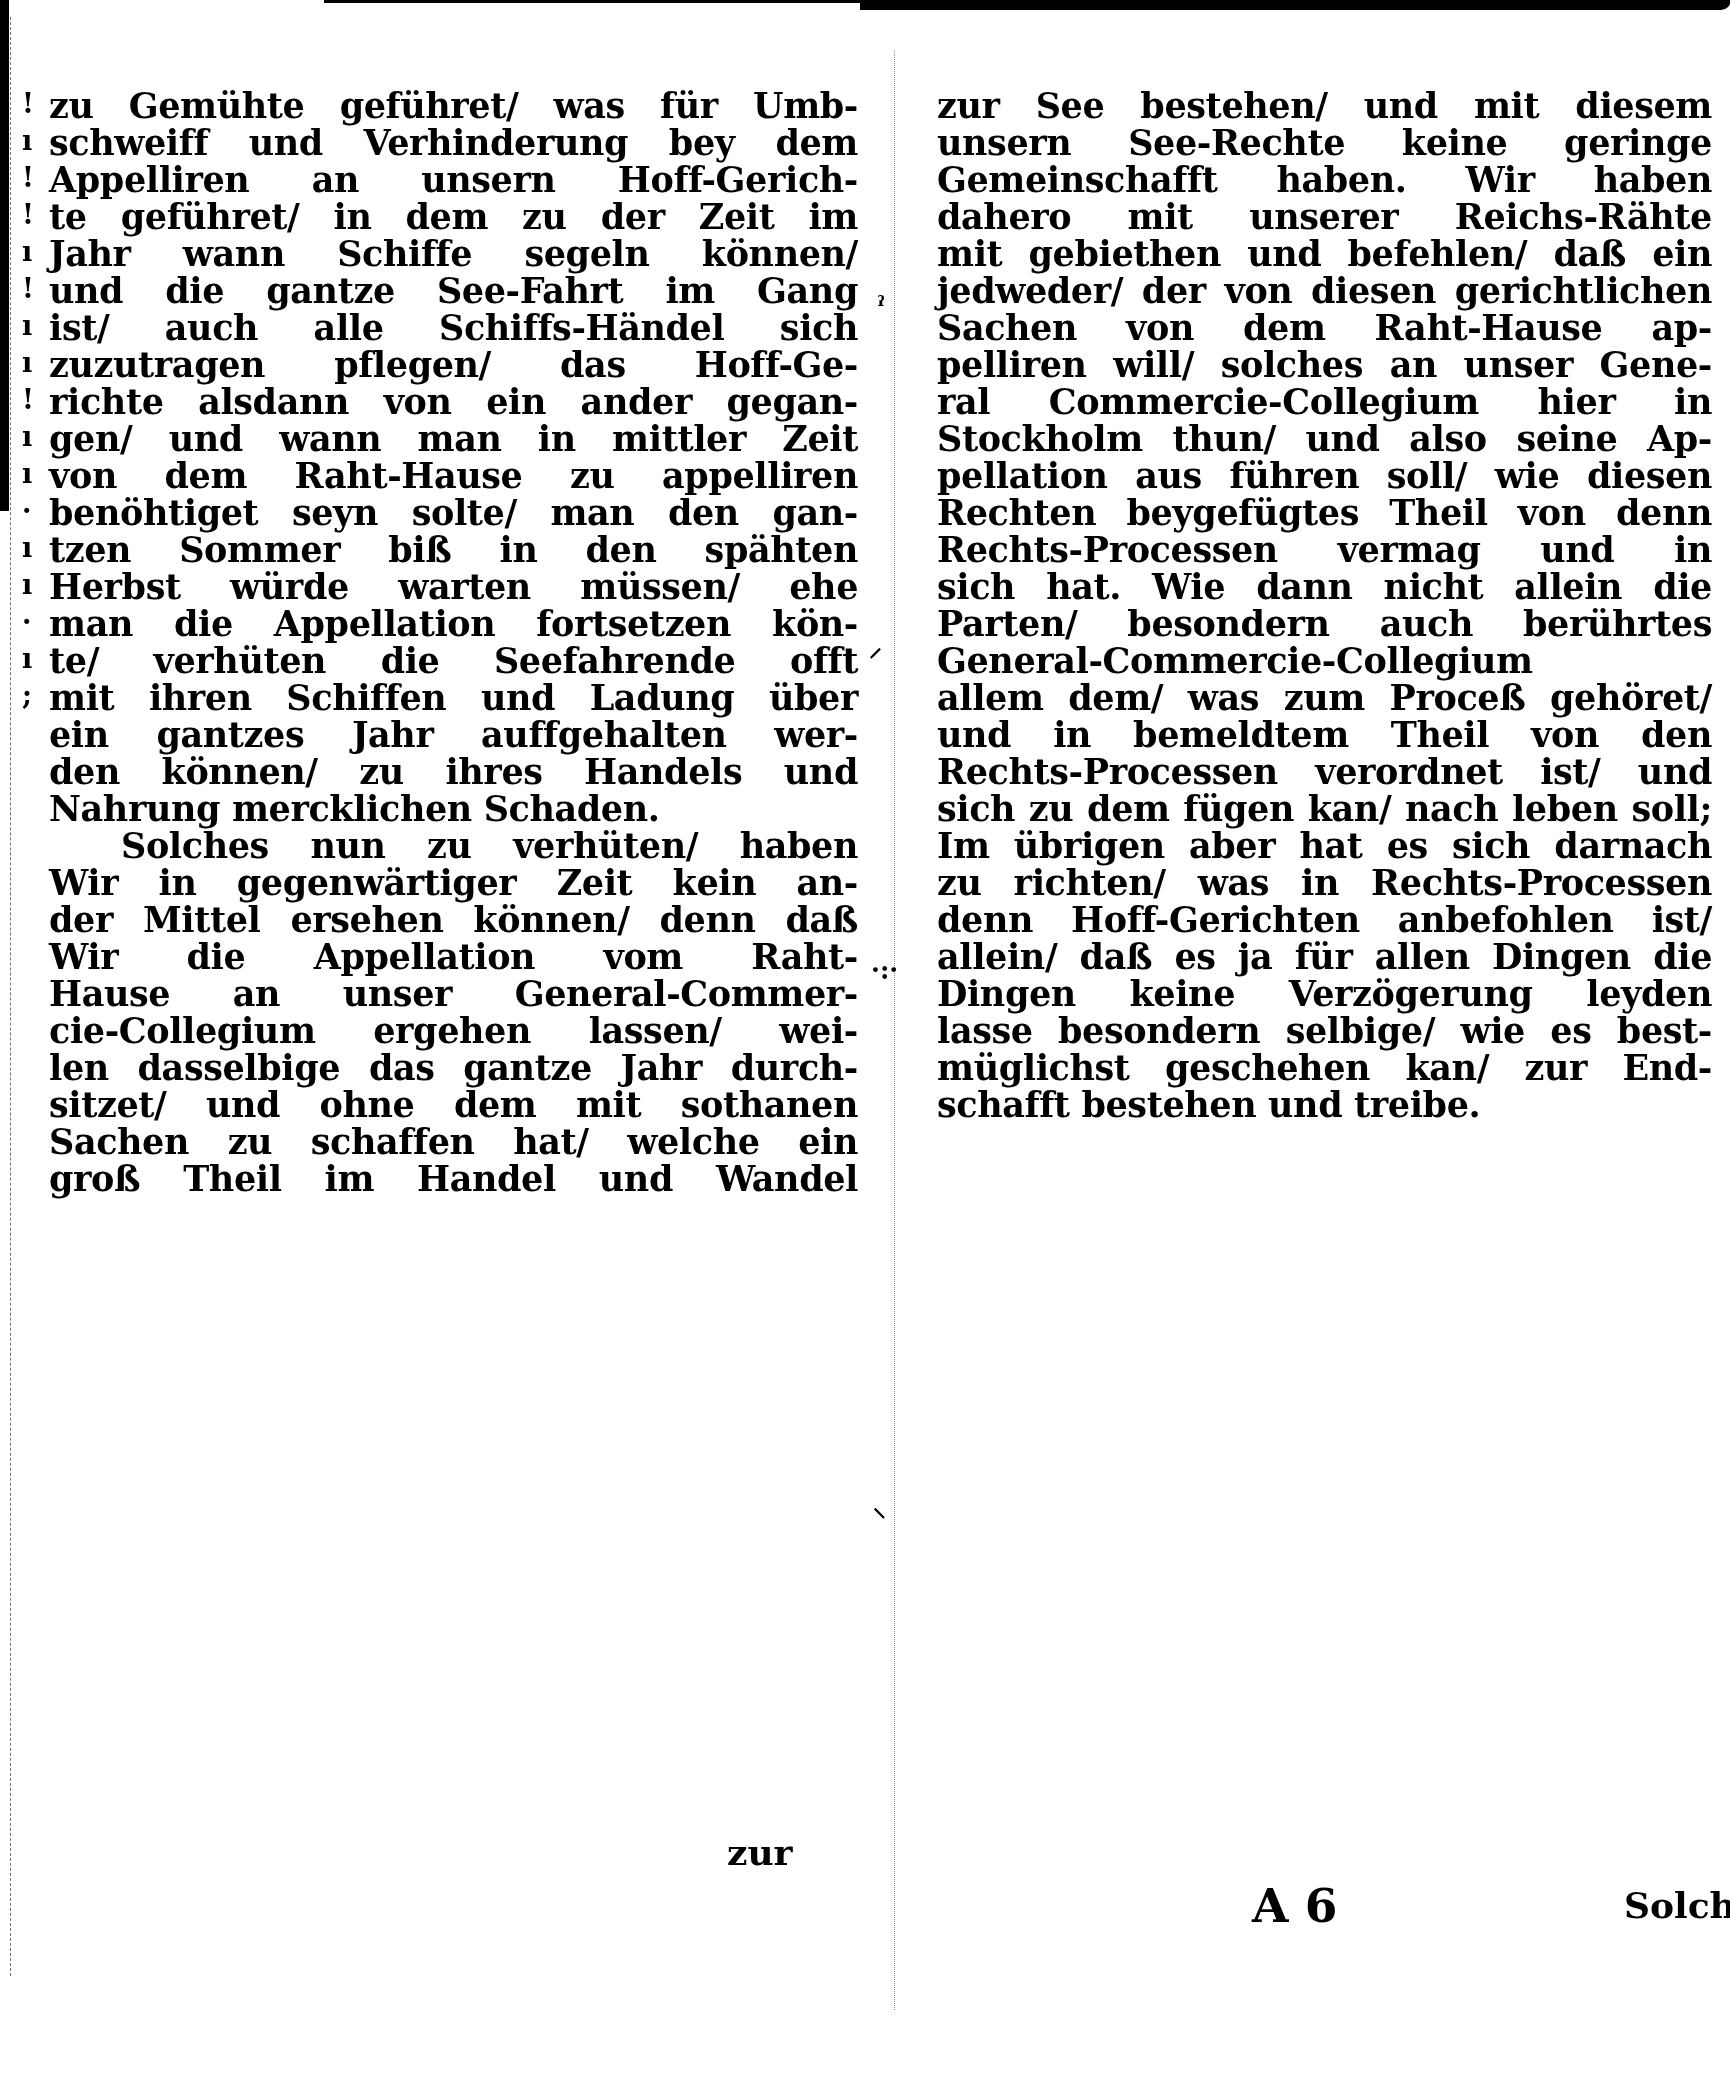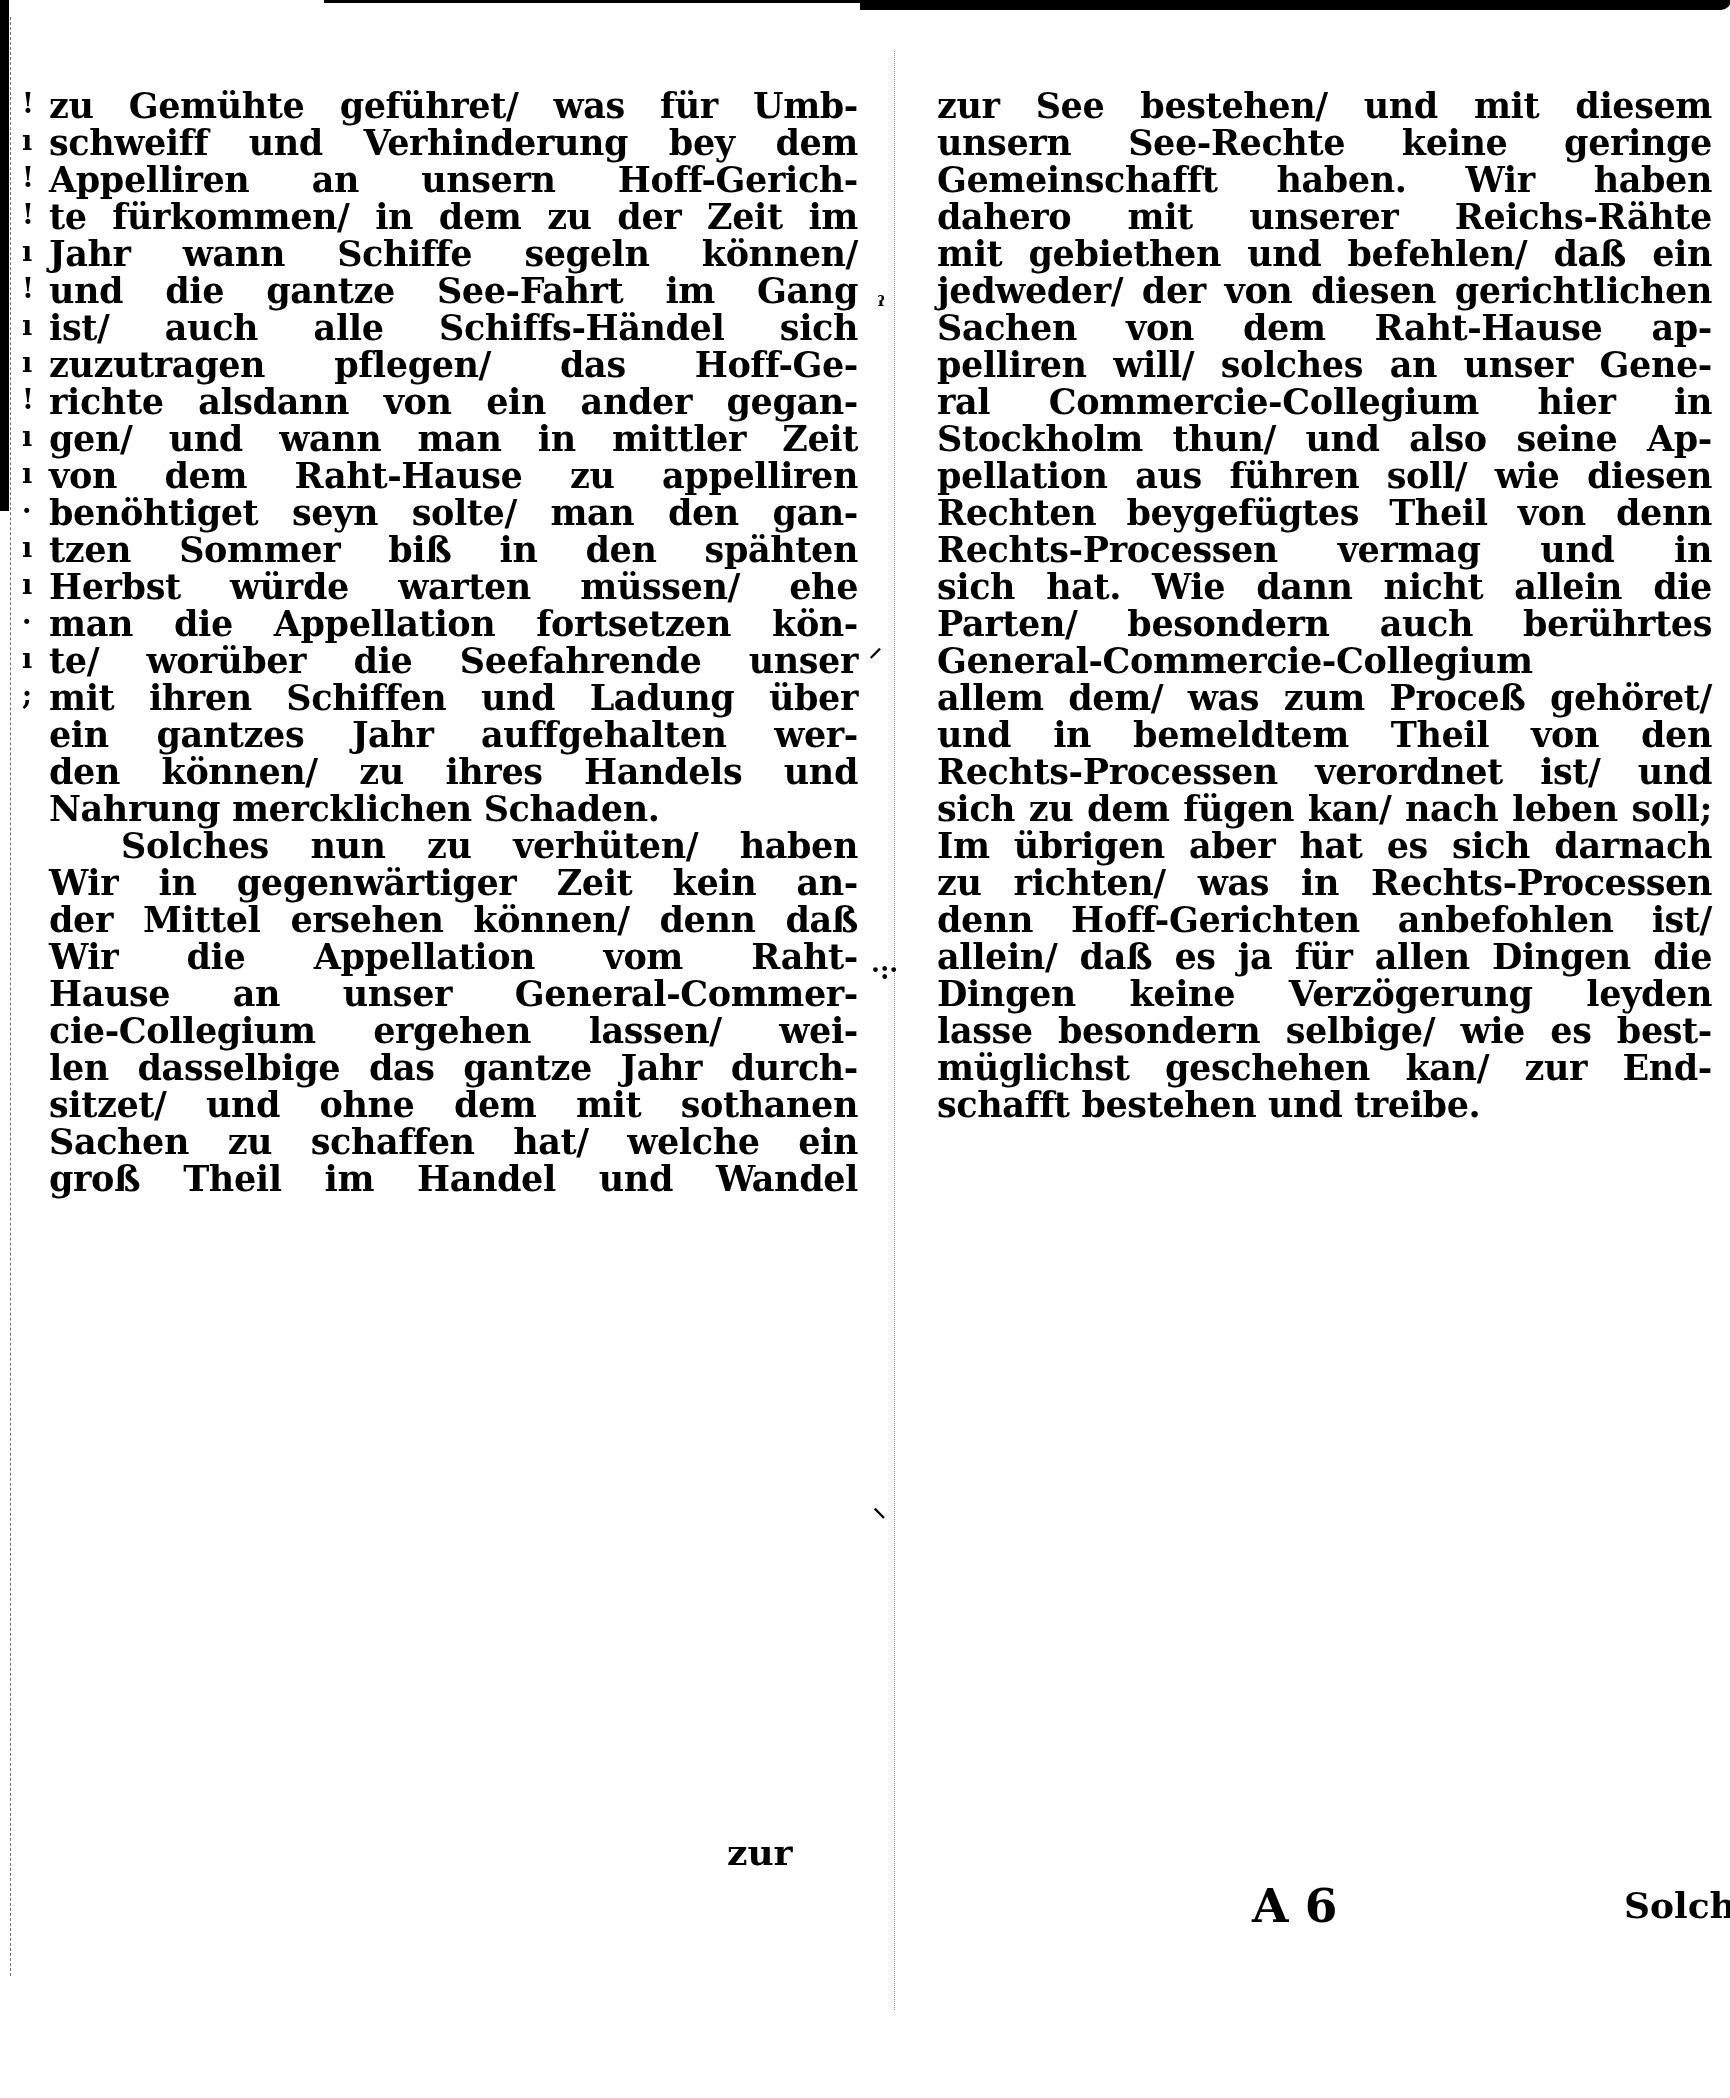--- a/index.html
+++ b/index.html
@@ -138,33 +138,33 @@
       <div class="tick">ı</div>
       <div class="tick">·</div>
       <div class="tick">ı</div>
     <div class="tick">;</div>
   </div>
 
   <div class="page page-left">
     <span class="line">zu Gemühte geführet/ was für Umb-</span>
     <span class="line">schweiff und Verhinderung bey dem</span>
     <span class="line">Appelliren an unsern Hoff-Gerich-</span>
-    <span class="line">te fürkommen/ in dem zu der Zeit im</span>
+    <span class="line">te geführet/ in dem zu der Zeit im</span>
     <span class="line">Jahr wann Schiffe segeln können/</span>
     <span class="line">und die gantze See-Fahrt im Gang</span>
     <span class="line">ist/ auch alle Schiffs-Händel sich</span>
     <span class="line">zuzutragen pflegen/ das Hoff-Ge-</span>
     <span class="line">richte alsdann von ein ander gegan-</span>
     <span class="line">gen/ und wann man in mittler Zeit</span>
     <span class="line">von dem Raht-Hause zu appelliren</span>
     <span class="line">benöhtiget seyn solte/ man den gan-</span>
     <span class="line">tzen Sommer biß in den spähten</span>
     <span class="line">Herbst würde warten müssen/ ehe</span>
     <span class="line">man die Appellation fortsetzen kön-</span>
-    <span class="line">te/ worüber die Seefahrende unser</span>
+    <span class="line">te/ verhüten die Seefahrende offt</span>
     <span class="line">mit ihren Schiffen und Ladung über</span>
     <span class="line">ein gantzes Jahr auffgehalten wer-</span>
     <span class="line">den können/ zu ihres Handels und</span>
     <span class="line last">Nahrung mercklichen Schaden.</span>
     <span class="line indent">Solches nun zu verhüten/ haben</span>
     <span class="line">Wir in gegenwärtiger Zeit kein an-</span>
     <span class="line">der Mittel ersehen können/ denn daß</span>
     <span class="line">Wir die Appellation vom Raht-</span>
     <span class="line">Hause an unser General-Commer-</span>
     <span class="line">cie-Collegium ergehen lassen/ wei-</span>

